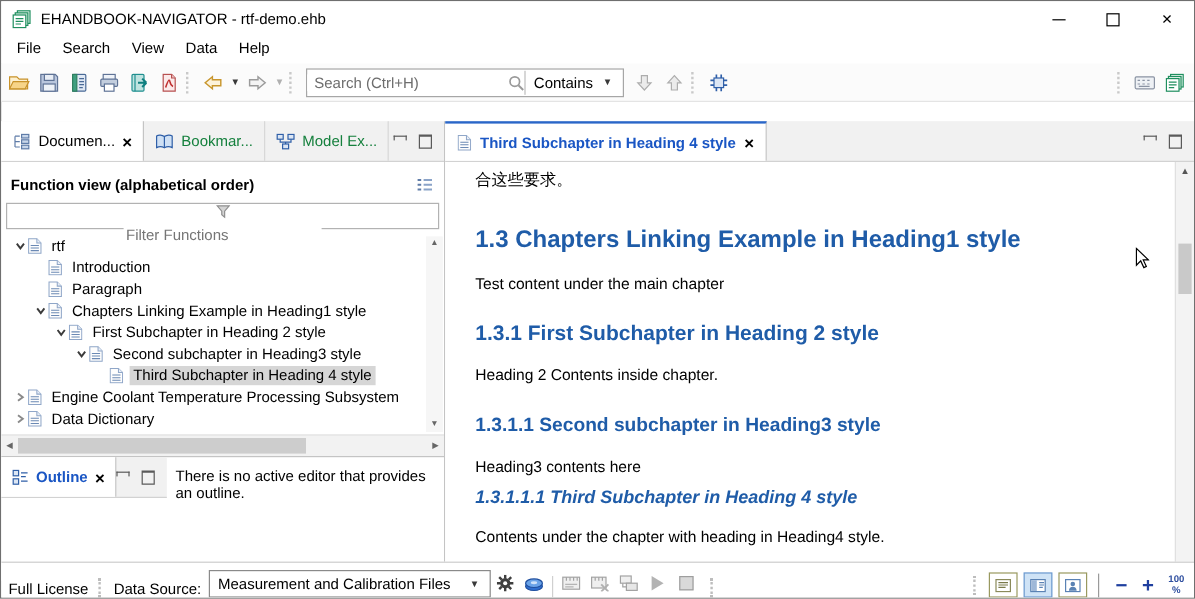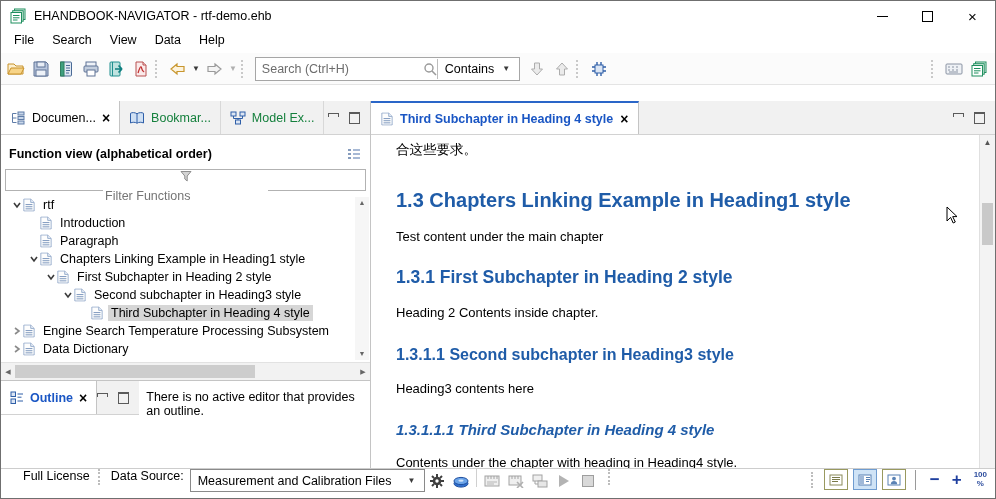--- a/index.html
+++ b/index.html
@@ -80,28 +80,28 @@
   .outline-sec{flex:none;height:103px;border-top:1px solid #c4c4c4;display:flex;}
   .outline-msg{padding:9px 7px;font-size:12.5px;}
 
   
   .econtent{position:relative;flex:1;overflow:hidden;padding:4px 40px 0 25px;}
   .econtent .cnp{font-size:13.5px;margin:2px 0 0 0;}
   .econtent p{font-size:13px;margin:17px 0 0 0;}
   .h1{font-size:20px;font-weight:bold;color:#1f5ca8;margin:30px 0 0 0;}
   .h2{font-size:17.5px;font-weight:bold;color:#1f5ca8;margin:23px 0 0 0;}
   .h3{font-size:16px;font-weight:bold;color:#1f5ca8;margin:26px 0 0 0;}
-  .h4{font-size:15px;font-weight:bold;font-style:italic;color:#1f5ca8;margin:25px 0 0 0;}
+  .h4{font-size:15px;font-weight:bold;font-style:italic;color:#1f5ca8;margin:10px 0 0 0;}
   .evscroll{position:absolute;right:0;top:0;bottom:0;width:15px;background:#f3f3f3;border-left:1px solid #e0e0e0;}
   .evscroll .sar{position:absolute;left:0;width:15px;height:14px;font-size:8px;color:#555;text-align:center;line-height:14px;}
   .evscroll .thumb{position:absolute;left:2px;right:2px;top:68px;height:42px;background:#c9c9c9;}
 
   
   .statusbar{position:absolute;left:0;bottom:0;width:994px;height:30px;border-top:1px solid #cdcdcd;
-    display:flex;align-items:flex-start;background:#fff;font-size:12.5px;padding-left:22px;box-sizing:border-box;}
+    display:flex;align-items:flex-end;background:#fff;font-size:12.5px;padding-left:6px;box-sizing:border-box;}
   .grip{width:3px;height:16px;border-left:2px dotted #bdbdbd;margin:0 8px;flex:none;}
   .ds-label{margin-right:6px;}
   .ds-select{height:21px;border:1px solid #8a8a8a;display:flex;align-items:center;gap:14px;padding:0 7px;background:#fff;}
   .sbtn{width:24px;height:24px;display:flex;align-items:center;justify-content:center;}
   .sb-sep{width:1px;height:18px;background:#d0d0d0;margin:0 3px;}
   .play-tri{width:0;height:0;border-left:10px solid #b3b3b3;border-top:6px solid transparent;border-bottom:6px solid transparent;}
   .stop-sq{width:10px;height:10px;background:#d9d9d9;border:1px solid #9e9e9e;}
   .sb-right{margin-left:auto;display:flex;align-items:center;padding-right:8px;}
   .vbtn{width:22px;height:19px;border:1px solid #99995f;background:#fff;display:flex;align-items:center;justify-content:center;margin-right:5px;}
   .vbtn.active{background:#cfe3f6;border-color:#6f9cd0;}
@@ -524,21 +524,21 @@
             <span class="arr">
               <svg width="10" height="10">
                 <use href="#s-chevr"></use>
               </svg>
             </span>
           <span class="icon">
               <svg width="12" height="14" viewBox="0 0 14 16">
                 <use href="#s-doc"></use>
               </svg>
             </span>
-          <span class="lbl">Engine Search Temperature Processing Subsystem</span>
+          <span class="lbl">Engine Coolant Temperature Processing Subsystem</span>
         </div>
         <div class="trow" style="--lv:0">
           <span class="ind"></span>
             <span class="arr">
               <svg width="10" height="10">
                 <use href="#s-chevr"></use>
               </svg>
             </span>
           <span class="icon">
               <svg width="12" height="14" viewBox="0 0 14 16">

